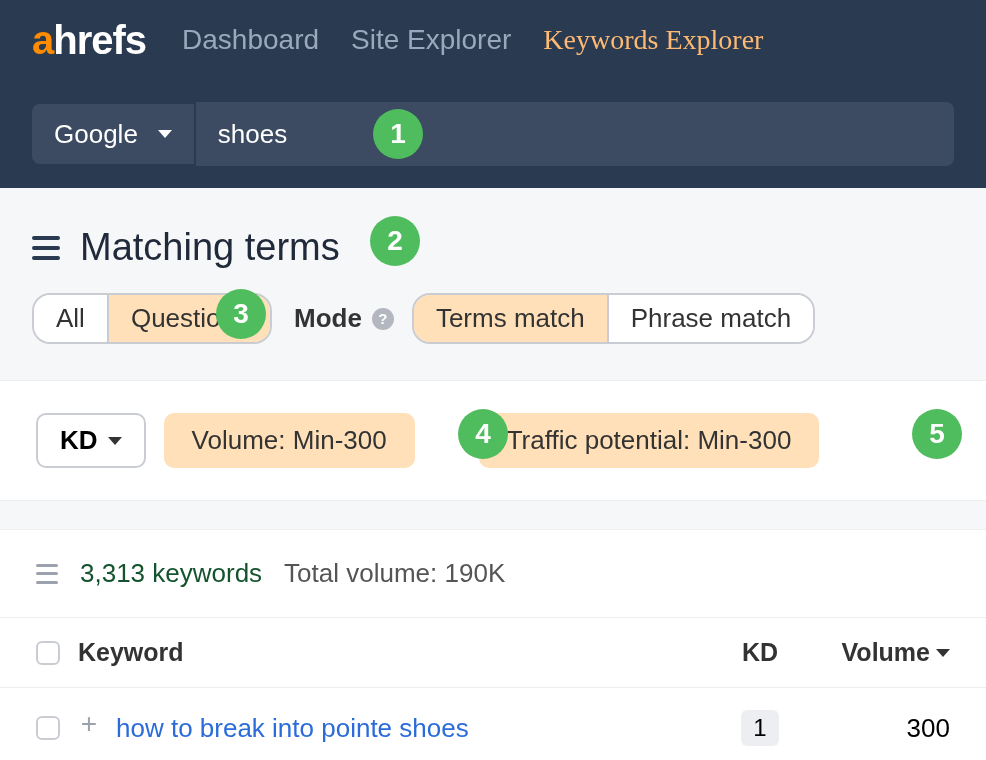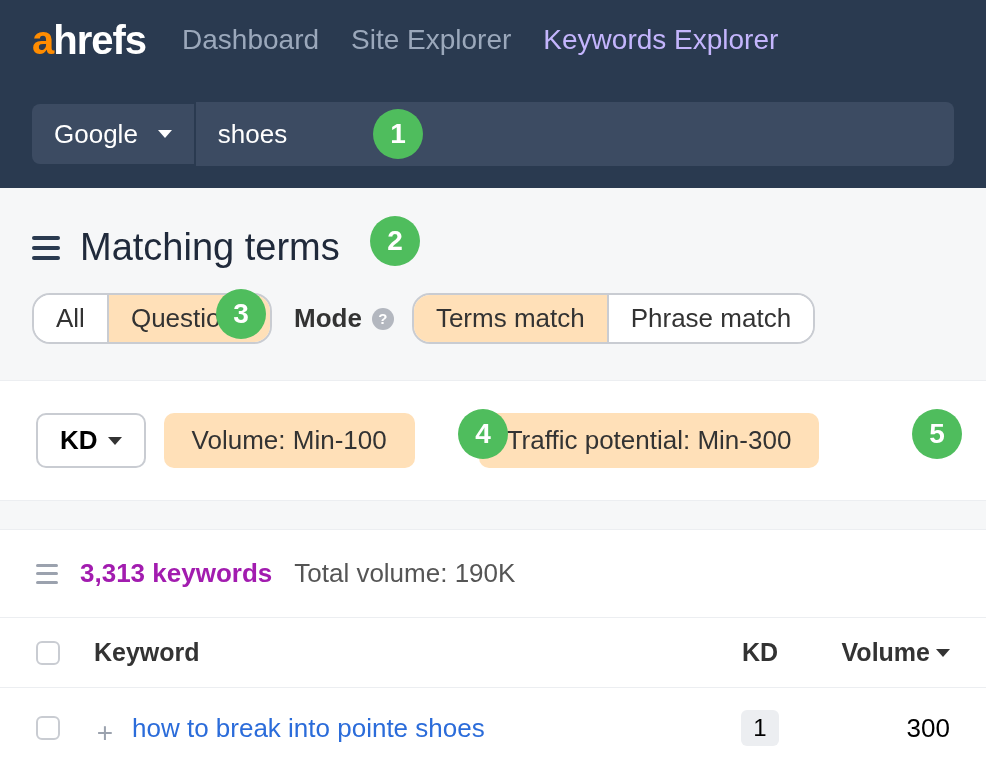--- a/index.html
+++ b/index.html
@@ -25,21 +25,21 @@
       letter-spacing: -1px;
     }
     .logo-a { color: #ff8c00; }
     .logo-rest { color: #fff; }
     .nav-link {
       font-size: 28px;
       margin-right: 32px;
       color: #9ba8bb;
       cursor: pointer;
     }
-    .nav-link.active { color: #c4b5fd; }
+    .nav-link.active { color: #fdba74; font-family: Liberation Serif, serif; }
     .search-bar {
       background: #2a3a50;
       height: 108px;
       display: flex;
       align-items: center;
       padding: 0 32px;
     }
     .search-engine {
       background: #3c4b62;
       color: #fff;
@@ -181,21 +181,21 @@
       gap: 22px;
       border-bottom: 1px solid #eceef1;
     }
     .small-hamburger {
       width: 22px; height: 20px;
       display: flex; flex-direction: column; justify-content: space-between;
     }
     .small-hamburger span {
       display: block; height: 3px; background: #9ba2ae; border-radius: 2px;
     }
-    .kw-count { font-size: 26px; font-weight: 700; color: #a21caf; text-align: right; }
+    .kw-count { font-size: 26px; font-weight: 400; color: #14532d; text-align: right; }
     .total-vol { font-size: 26px; color: #555; }
     .table-header {
       display: flex;
       align-items: center;
       padding: 20px 36px;
       border-bottom: 1px solid #eceef1;
       font-size: 25px;
       font-weight: 700;
       color: #333;
     }
@@ -216,21 +216,21 @@
     .plus-icon {
       width: 22px; height: 22px;
       display: flex; align-items: center; justify-content: center;
       color: #9ba2ae;
       font-size: 28px;
       font-weight: 400;
       margin-right: 16px;
       cursor: pointer;
     }
     .kw-link { color: #2b6cda; }
-    .col-kw { flex: 1; display: flex; align-items: flex-end; margin-left: 16px; }
+    .col-kw { flex: 1; display: flex; align-items: flex-start; }
     .col-kd { width: 100px; text-align: center; }
     .col-vol { width: 140px; text-align: right; display: flex; align-items: center; justify-content: flex-end; gap: 6px; }
     .kd-chip {
       background: #eceef1;
       border-radius: 6px;
       padding: 4px 12px;
       font-size: 24px;
       display: inline-block;
     }
     .sort-caret {
@@ -302,21 +302,21 @@
     </div>
     <div class="badge" style="left:216px; top:-4px;">3</div>
   </div>
 
   <div class="filter-pills-panel" style="position:relative;">
     <div class="kd-btn">
       <span>KD</span>
       <span class="caret2"></span>
     </div>
     <div class="pill-peach">
-      <span>Volume: Min-100</span>
+      <span>Volume: Min-300</span>
     </div>
     <div class="pill-peach" style="margin-left:46px;">
       <span>Traffic potential: Min-300</span>
     </div>
     <div class="badge" style="left:458px; top:28px;">4</div>
     <div class="badge" style="left:912px; top:28px;">5</div>
   </div>
 
   <div class="summary-panel">
     <div class="summary-row">

